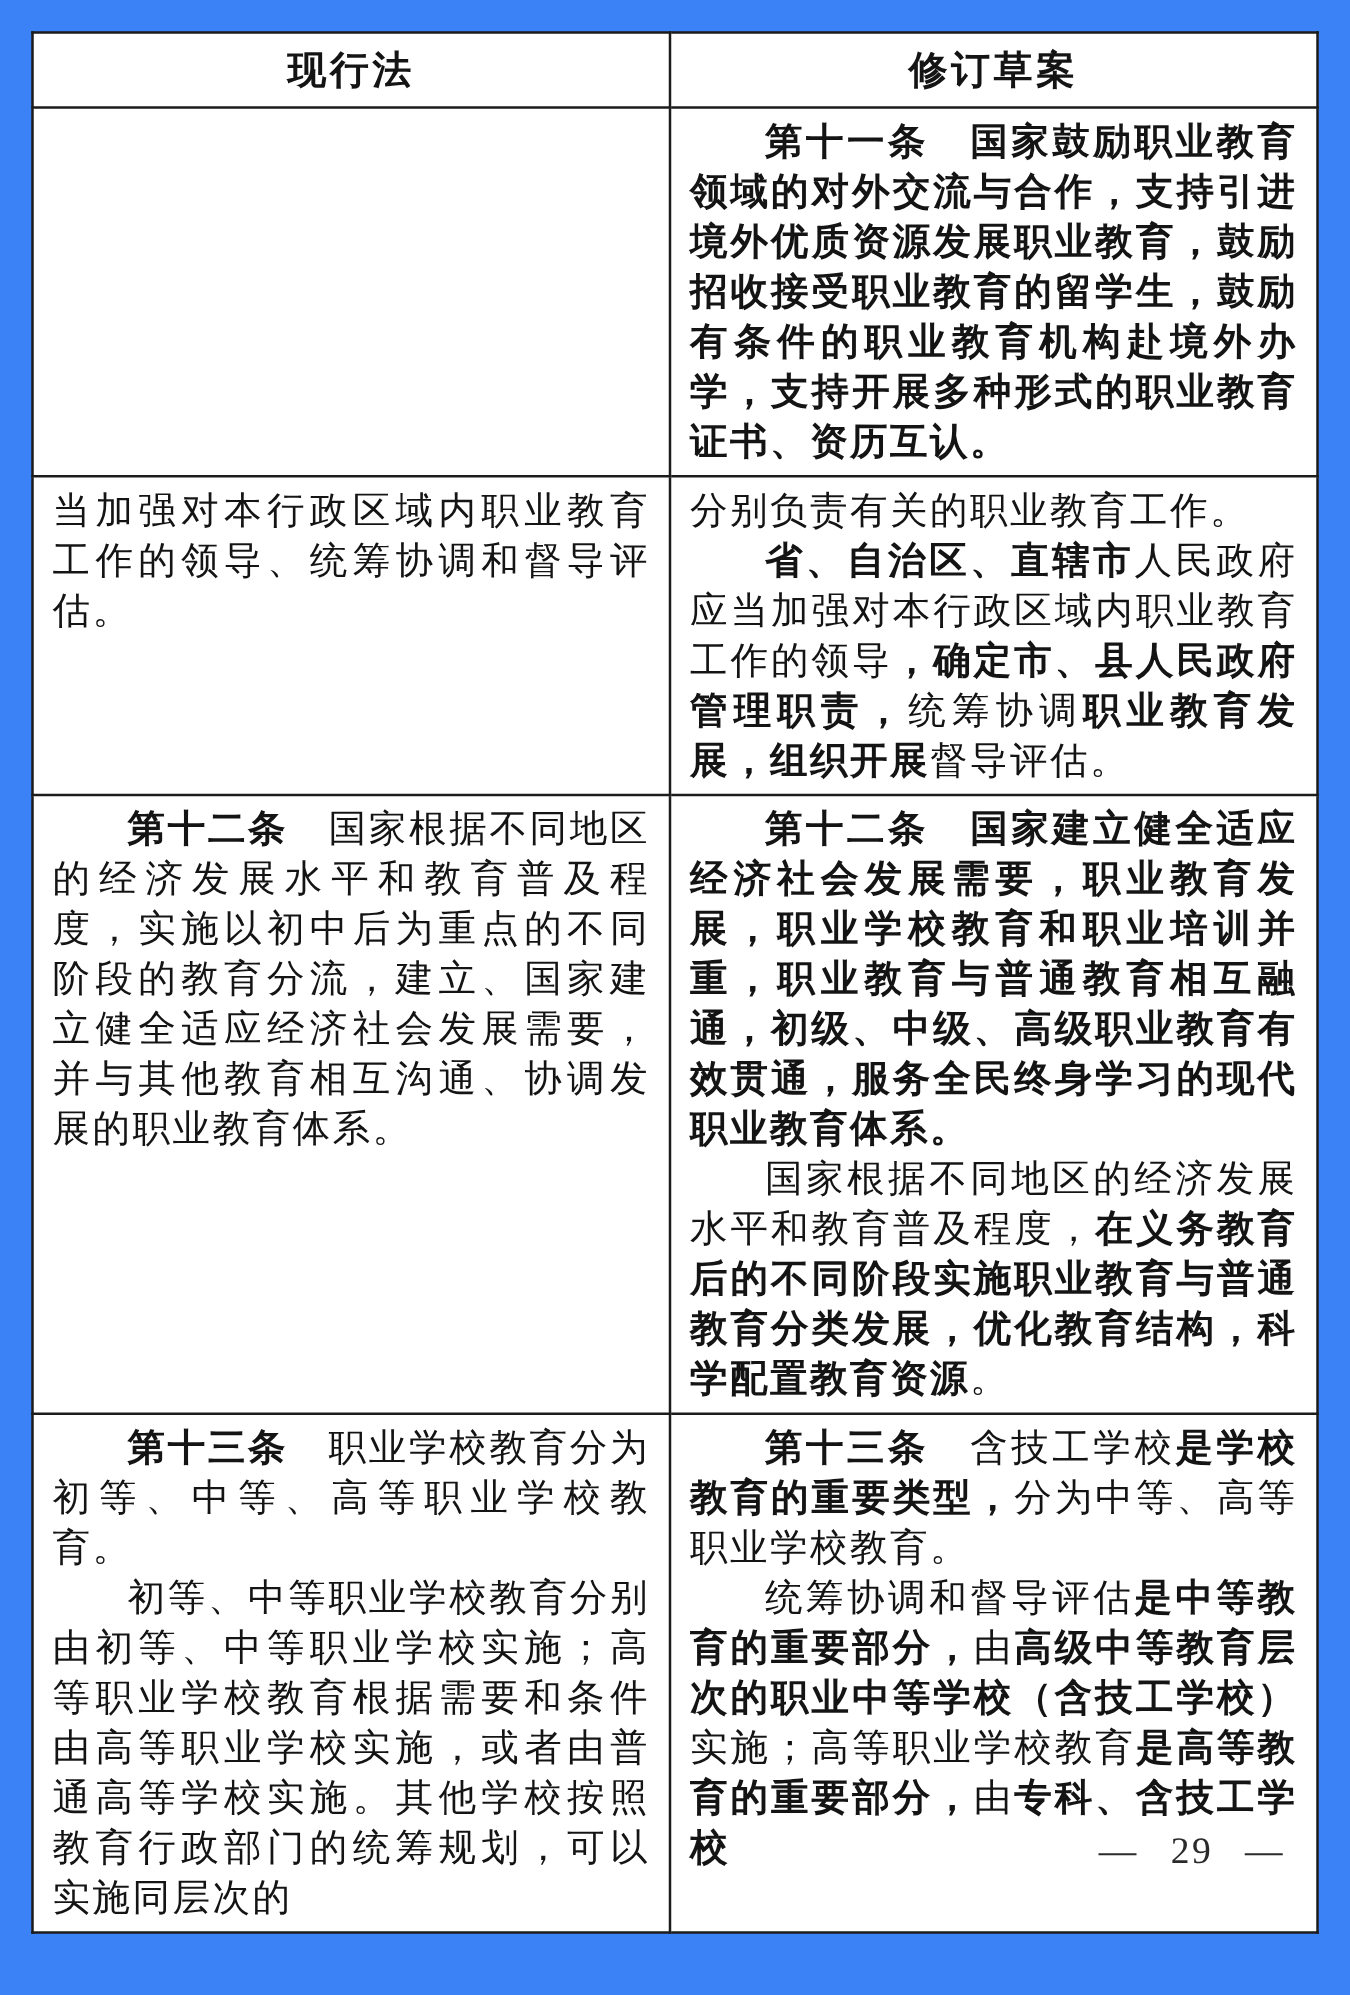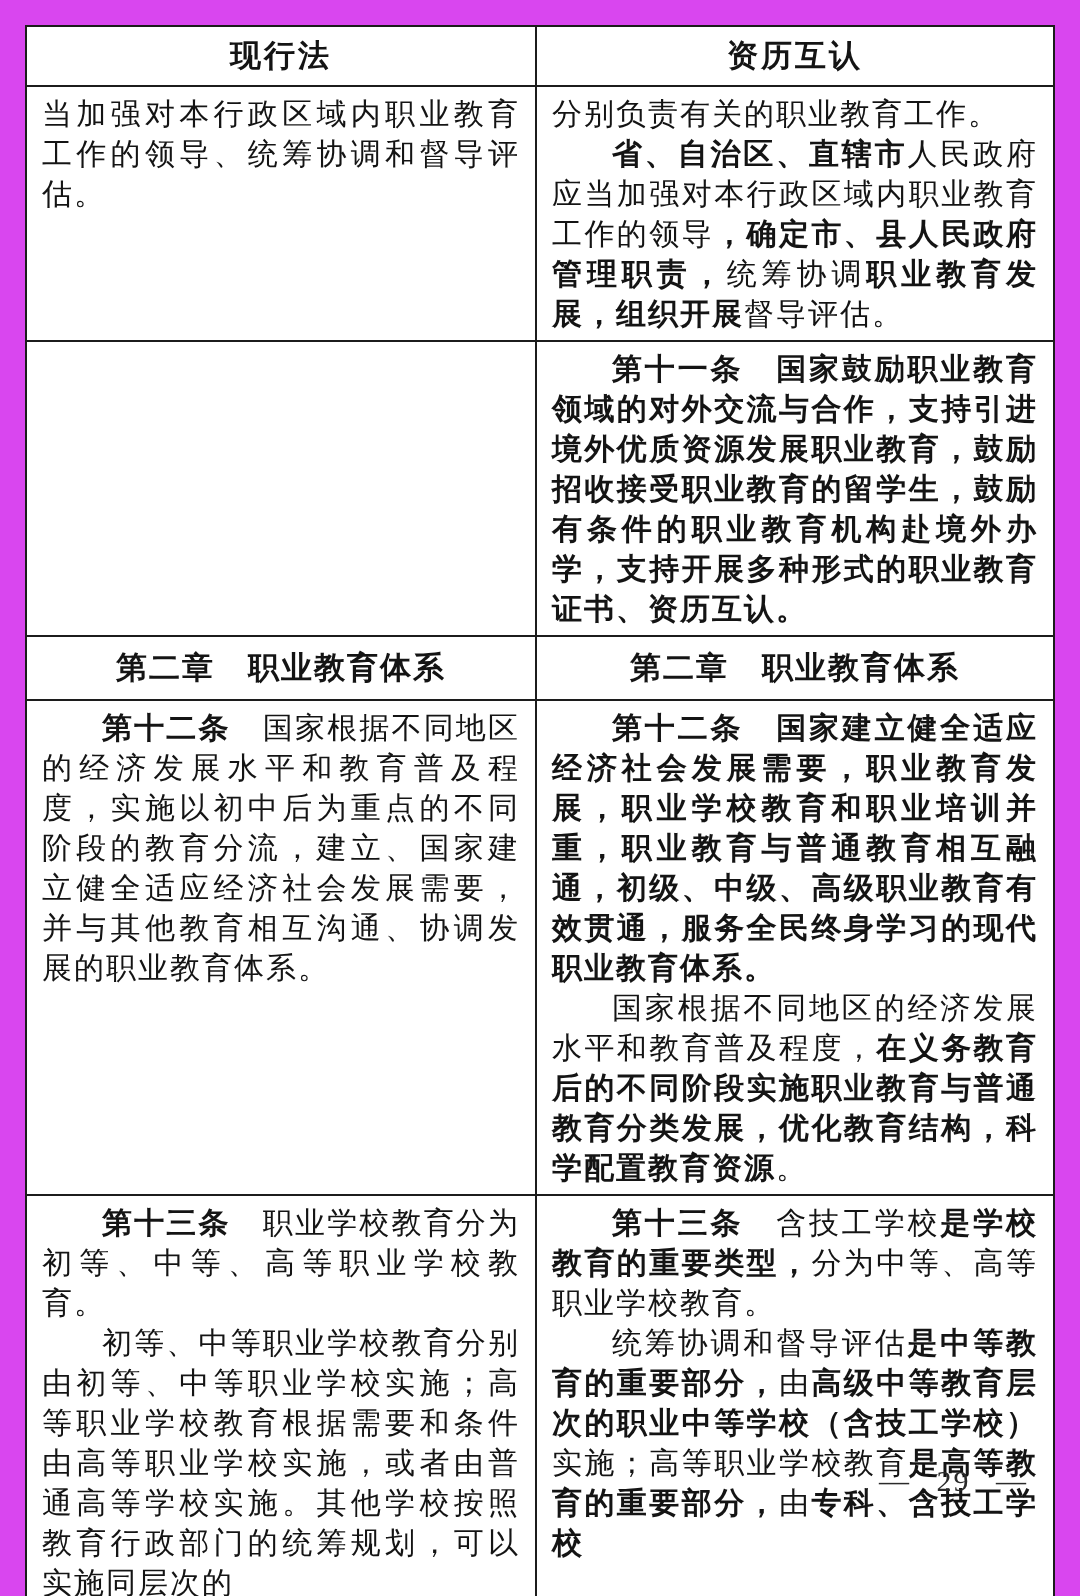--- a/index.html
+++ b/index.html
@@ -1,21 +1,21 @@
 <!DOCTYPE html>
 <html><head>
 <meta charset="utf-8">
 <style>
   html,body{margin:0;padding:0;}
   body{
     width:1080px;height:1596px;background:#ffffff;color:#141414;
     font-family:"Liberation Serif","DejaVu Serif",serif;
     overflow:hidden;
   }
-  .sheet{position:relative;width:1080px;height:1596px;background:#d946ef;}
+  .sheet{position:relative;width:1080px;height:1596px;background:#3b82f6;}
   table.compare{
     position:absolute;left:25px;top:25px;width:1028px;
     border-collapse:collapse;table-layout:fixed;
   }
   col.c-left{width:510px;}
   col.c-right{width:518px;}
   th,td{border:2.5px solid #1c1c1c;vertical-align:top;background:#ffffff;}
   th{
     height:58px;vertical-align:middle;text-align:center;
     font-size:31px;font-weight:bold;letter-spacing:3px;padding:0;
@@ -45,42 +45,38 @@
 <div class="sheet">
 
   <table class="compare">
     <colgroup>
       <col class="c-left">
       <col class="c-right">
     </colgroup>
     <thead>
       <tr>
         <th>现行法</th>
-        <th>资历互认</th>
+        <th>修订草案</th>
       </tr>
     </thead>
     <tbody>
+      <tr>
+        <td class="body-cell"></td>
+        <td class="body-cell">
+            <p class="para indent"><span class="b">第十一条</span><span class="b">　国家鼓励职业教育领域的对外交流与合作，支持引进境外优质资源发展职业教育，鼓励招收接受职业教育的留学生，鼓励有条件的职业教育机构赴境外办学，支持开展多种形式的职业教育证书、资历互认。</span></p>
+          </td>
+      </tr>
       <tr>
         <td class="body-cell">
             <p class="para"><span>当加强对本行政区域内职业教育工作的领导、统筹协调和督导评估。</span></p>
           </td>
         <td class="body-cell">
             <p class="para"><span>分别负责有关的职业教育工作。</span></p>
             <p class="para indent"><span class="b">省、自治区、直辖市</span><span>人民政府应当加强对本行政区域内职业教育工作的领导</span><span class="b">，确定市、县人民政府管理职责，</span><span>统筹协调</span><span class="b">职业教育发展，组织开展</span><span>督导评估。</span></p>
           </td>
-      </tr>
-      <tr>
-        <td class="body-cell"></td>
-        <td class="body-cell">
-            <p class="para indent"><span class="b">第十一条</span><span class="b">　国家鼓励职业教育领域的对外交流与合作，支持引进境外优质资源发展职业教育，鼓励招收接受职业教育的留学生，鼓励有条件的职业教育机构赴境外办学，支持开展多种形式的职业教育证书、资历互认。</span></p>
-          </td>
-      </tr>
-      <tr>
-        <td class="chapter">第二章　职业教育体系</td>
-        <td class="chapter">第二章　职业教育体系</td>
       </tr>
       <tr>
         <td class="body-cell">
             <p class="para indent"><span class="b">第十二条</span><span>　国家根据不同地区的经济发展水平和教育普及程度，实施以初中后为重点的不同阶段的教育分流，建立、国家建立健全适应经济社会发展需要，并与其他教育相互沟通、协调发展的职业教育体系。</span></p>
           </td>
         <td class="body-cell">
             <p class="para indent"><span class="b">第十二条</span><span class="b">　国家建立健全适应经济社会发展需要，职业教育发展，职业学校教育和职业培训并重，职业教育与普通教育相互融通，初级、中级、高级职业教育有效贯通，服务全民终身学习的现代职业教育体系。</span></p>
             <p class="para indent"><span>国家根据不同地区的经济发展水平和教育普及程度，</span><span class="b">在义务教育后的不同阶段实施职业教育与普通教育分类发展，优化教育结构，科学配置教育资源</span><span>。</span></p>
           </td>
       </tr>

